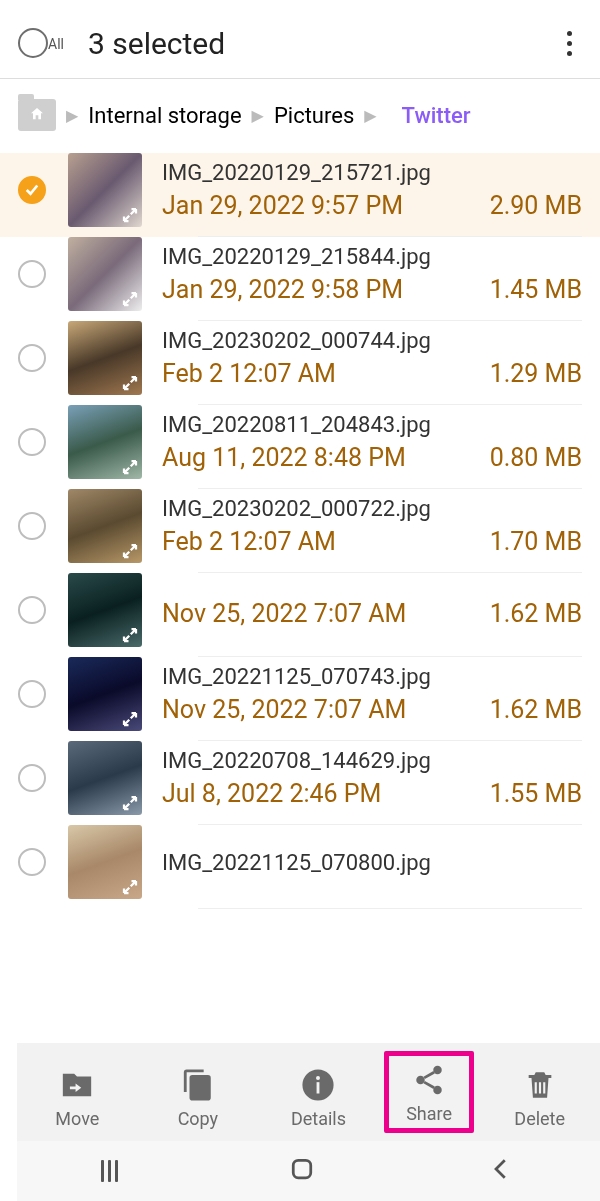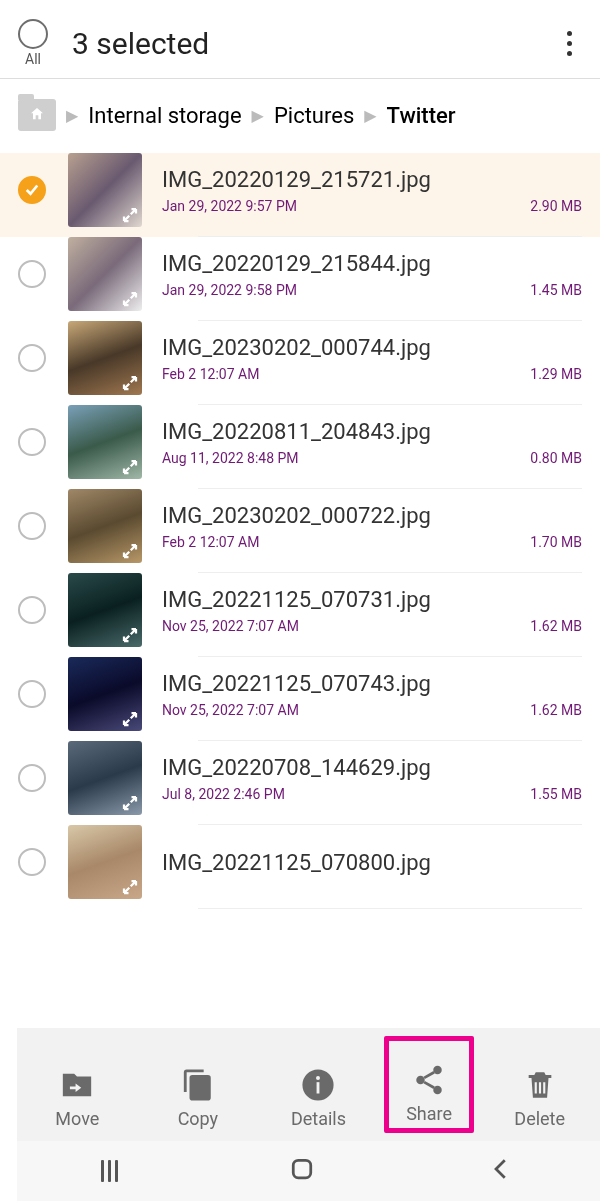--- a/index.html
+++ b/index.html
@@ -13,21 +13,20 @@
     position: relative;
   }
   .header {
     display: flex;
     align-items: center;
     padding: 12px 18px 0 18px;
     height: 74px;
   }
   .all-col {
     display: flex;
-    flex-direction: column;
     align-items: center;
     margin-right: 24px;
   }
   .select-all-circle {
     width: 30px;
     height: 30px;
     border: 2.5px solid #6e6e6e;
     border-radius: 50%;
   }
   .all-label {
@@ -63,21 +62,21 @@
     background:#cfcfcf; border-radius:2px 2px 0 0;
   }
   .home-folder svg { position:absolute; top:7px; left:11px;}
   .crumb-sep {
     color:#bbb; font-size:16px;
   }
   .crumb {
     font-size: 22px;
     color:#000000;
   }
-  .crumb.active { color:#000000; font-weight:500;}
+  .crumb.active { color:#8b5cf6; font-weight:500;margin-left:15px;}
   .file-list {}
   .file-row {
     display:flex;
     align-items:center;
     padding: 0 18px 10px 18px;
     position:relative;
   }
   .file-row.selected { background:#fdf5ea; }
   .row-circle {
     width:28px; height:28px; border:2.5px solid #bdbdbd; border-radius:50%;
@@ -93,21 +92,21 @@
   }
   .thumb .expand-badge {
     position:absolute; bottom:3px; right:3px; color:#fff; width:18px; height:18px;
   }
   .file-info { flex:1; min-width:0;}
   .file-name {
     font-size:22px; color:#333; white-space:nowrap; overflow:hidden; text-overflow:ellipsis;
   }
   .file-meta {
     display:flex; justify-content:space-between; margin-top:6px;
-    font-size:14px; color:#701a75;
+    font-size:25px; color:#a16207;
   }
   .row-divider {
     position:absolute; bottom:0; left:198px; right:18px; height:1px; background:#eee;
   }
   
   .th1 { background: linear-gradient(135deg,#b8a090,#6a5a70,#e0d8d0);}
   .th2 { background: linear-gradient(135deg,#c0b0a0,#7a6a7a,#eee);}
   .th3 { background: linear-gradient(160deg,#c8a878,#483828,#a07850);}
   .th4 { background: linear-gradient(160deg,#7aa0b8,#3a5a4a,#a0b8a8);}
   .th5 { background: linear-gradient(160deg,#a08868,#5a4a30,#b89868);}
@@ -124,21 +123,21 @@
     padding: 14px 0 12px 0;
   }
   .action {
     display:flex; flex-direction:column; align-items:center; gap:6px;
     color:#6a6a6a; font-size:18px; width:90px;
   }
   .action svg { width:34px; height:34px; }
   .share-highlight {
     border: 5px solid #ec008c;
     border-radius:2px;
-    padding: 22px 10px 4px 10px;
+    padding: 7px 10px 4px 10px;
     margin: -6px -10px -4px -10px;
   }
   .nav-bar {
     background:#f7f7f7;
     display:flex; justify-content:space-around; align-items:center;
     height:60px;
   }
   .nav-btn { color:#555; }
   .nav-btn svg { width:30px; height:30px; }
   .nav-recents { display:flex; gap:4px;}
@@ -261,21 +260,20 @@
       <div class="row-divider"></div>
     </div>
     <div class="file-row">
       <div class="row-circle"></div>
       <div class="thumb th6">
         <svg class="expand-badge" viewBox="0 0 24 24" fill="none" stroke="#fff" stroke-width="3">
           <path d="M4 20l7-7M4 20v-6M4 20h6M20 4l-7 7M20 4v6M20 4h-6"></path>
         </svg>
       </div>
       <div class="file-info">
-        <div class="file-name">IMG_20221125_070731.jpg</div>
         <div class="file-meta">
           <span>Nov 25, 2022 7:07 AM</span>
           <span>1.62 MB</span>
         </div>
       </div>
       <div class="row-divider"></div>
     </div>
     <div class="file-row">
       <div class="row-circle"></div>
       <div class="thumb th7">

